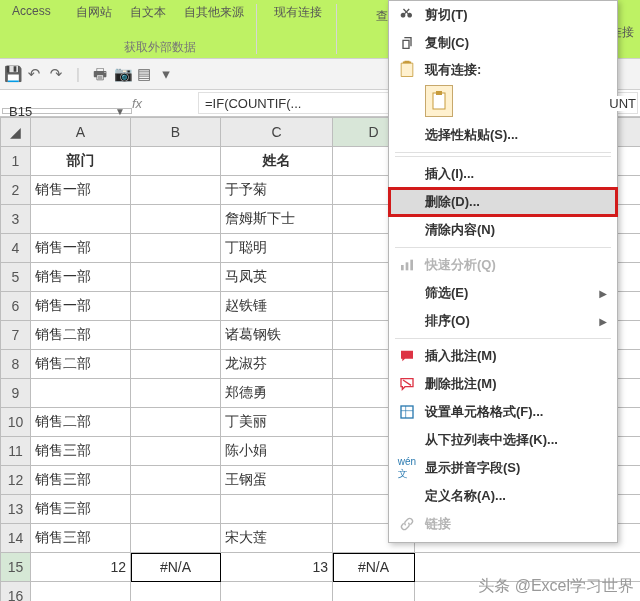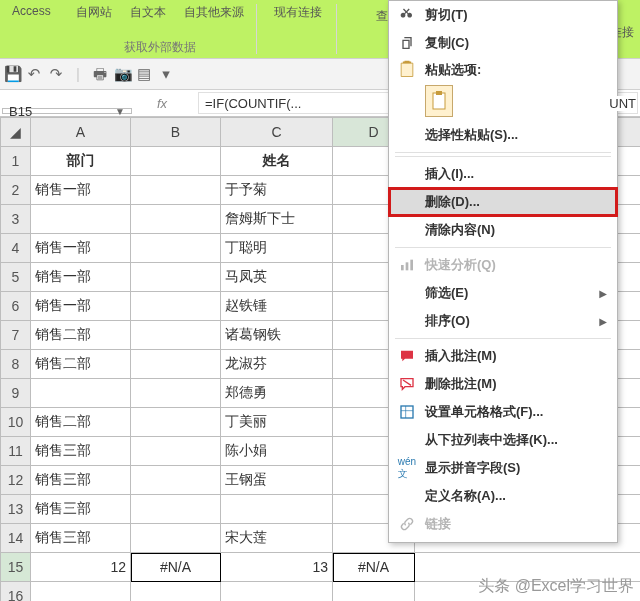--- a/index.html
+++ b/index.html
@@ -13,21 +13,21 @@
   .rib-sep{position:absolute;top:4px;bottom:4px;border-left:1px solid #d6d6d6;}
 
   
   .qat{height:30px;background:#f3f3f3;border-bottom:1px solid #d0d0d0;display:flex;align-items:center;padding-left:4px;gap:6px;}
   .qat svg,.qat .glyph{width:16px;height:16px;fill:#666;}
   .qat .glyph{font-size:15px;color:#666;line-height:16px;text-align:center;}
 
   .fbar{height:26px;background:#fff;border-bottom:1px solid #c6c6c6;display:flex;align-items:stretch;font-size:13px;}
   .namebox{width:116px;border:1px solid #bfbfbf;margin:18px 0 2px 2px;display:flex;align-items:center;padding:0 6px;background:#fff;}
   .namebox .dd{margin-left:auto;font-size:10px;color:#666;}
-  .fgap{flex:0 0 60px;display:flex;align-items:center;justify-content:center;padding-right:6px;color:#888;}
+  .fgap{flex:0 0 60px;display:flex;align-items:center;justify-content:flex-start;padding-right:6px;color:#888;}
   .formula{flex:1;border:1px solid #e0e0e0;margin:2px 2px 2px 0;display:flex;align-items:center;padding:0 6px;background:#fff;white-space:nowrap;overflow:hidden;}
 
   
   .grid{position:relative;}
   table{border-collapse:collapse;table-layout:fixed;width:640px;}
   th,td{border:1px solid #bdbdbd;height:29px;padding:0 4px;font-size:14px;box-sizing:border-box;vertical-align:middle;}
   th{background:#eaeaea;font-weight:normal;text-align:center;color:#444;}
   .rowhead{width:30px;text-align:center;color:#555;}
   .colA{width:100px;}
   .colB{width:90px;}
@@ -271,21 +271,21 @@
             <path d="M8 3h11v14h-2V5H8V3zM5 7h11v14H5V7zm2 2v10h7V9H7z"></path>
           </svg>
         </span>
       <span class="tx">复制(C)</span>
     </div>
     <div class="mtitle">
       <span class="ic"><svg viewBox="0 0 24 24">
             <path fill="#c79b3c" d="M7 3h2V2h6v1h2v4H7V3z"></path>
             <path fill="#fff1cf" stroke="#c79b3c" d="M5 5h14v16H5z"></path>
           </svg></span>
-      <span class="tx" style="font-weight:bold">粘贴选项:</span>
+      <span class="tx" style="font-weight:bold">现有连接:</span>
     </div>
     <div class="paste-ic">
       <svg width="16" height="20">
           <rect x="2" y="2" width="12" height="16" fill="#fff" stroke="#c79b3c"></rect>
           <rect x="5" y="0" width="6" height="4" fill="#c79b3c"></rect>
         </svg>
     </div>
     <div class="mi">
       <span class="ic"></span>
       <span class="tx">选择性粘贴(S)...</span>

